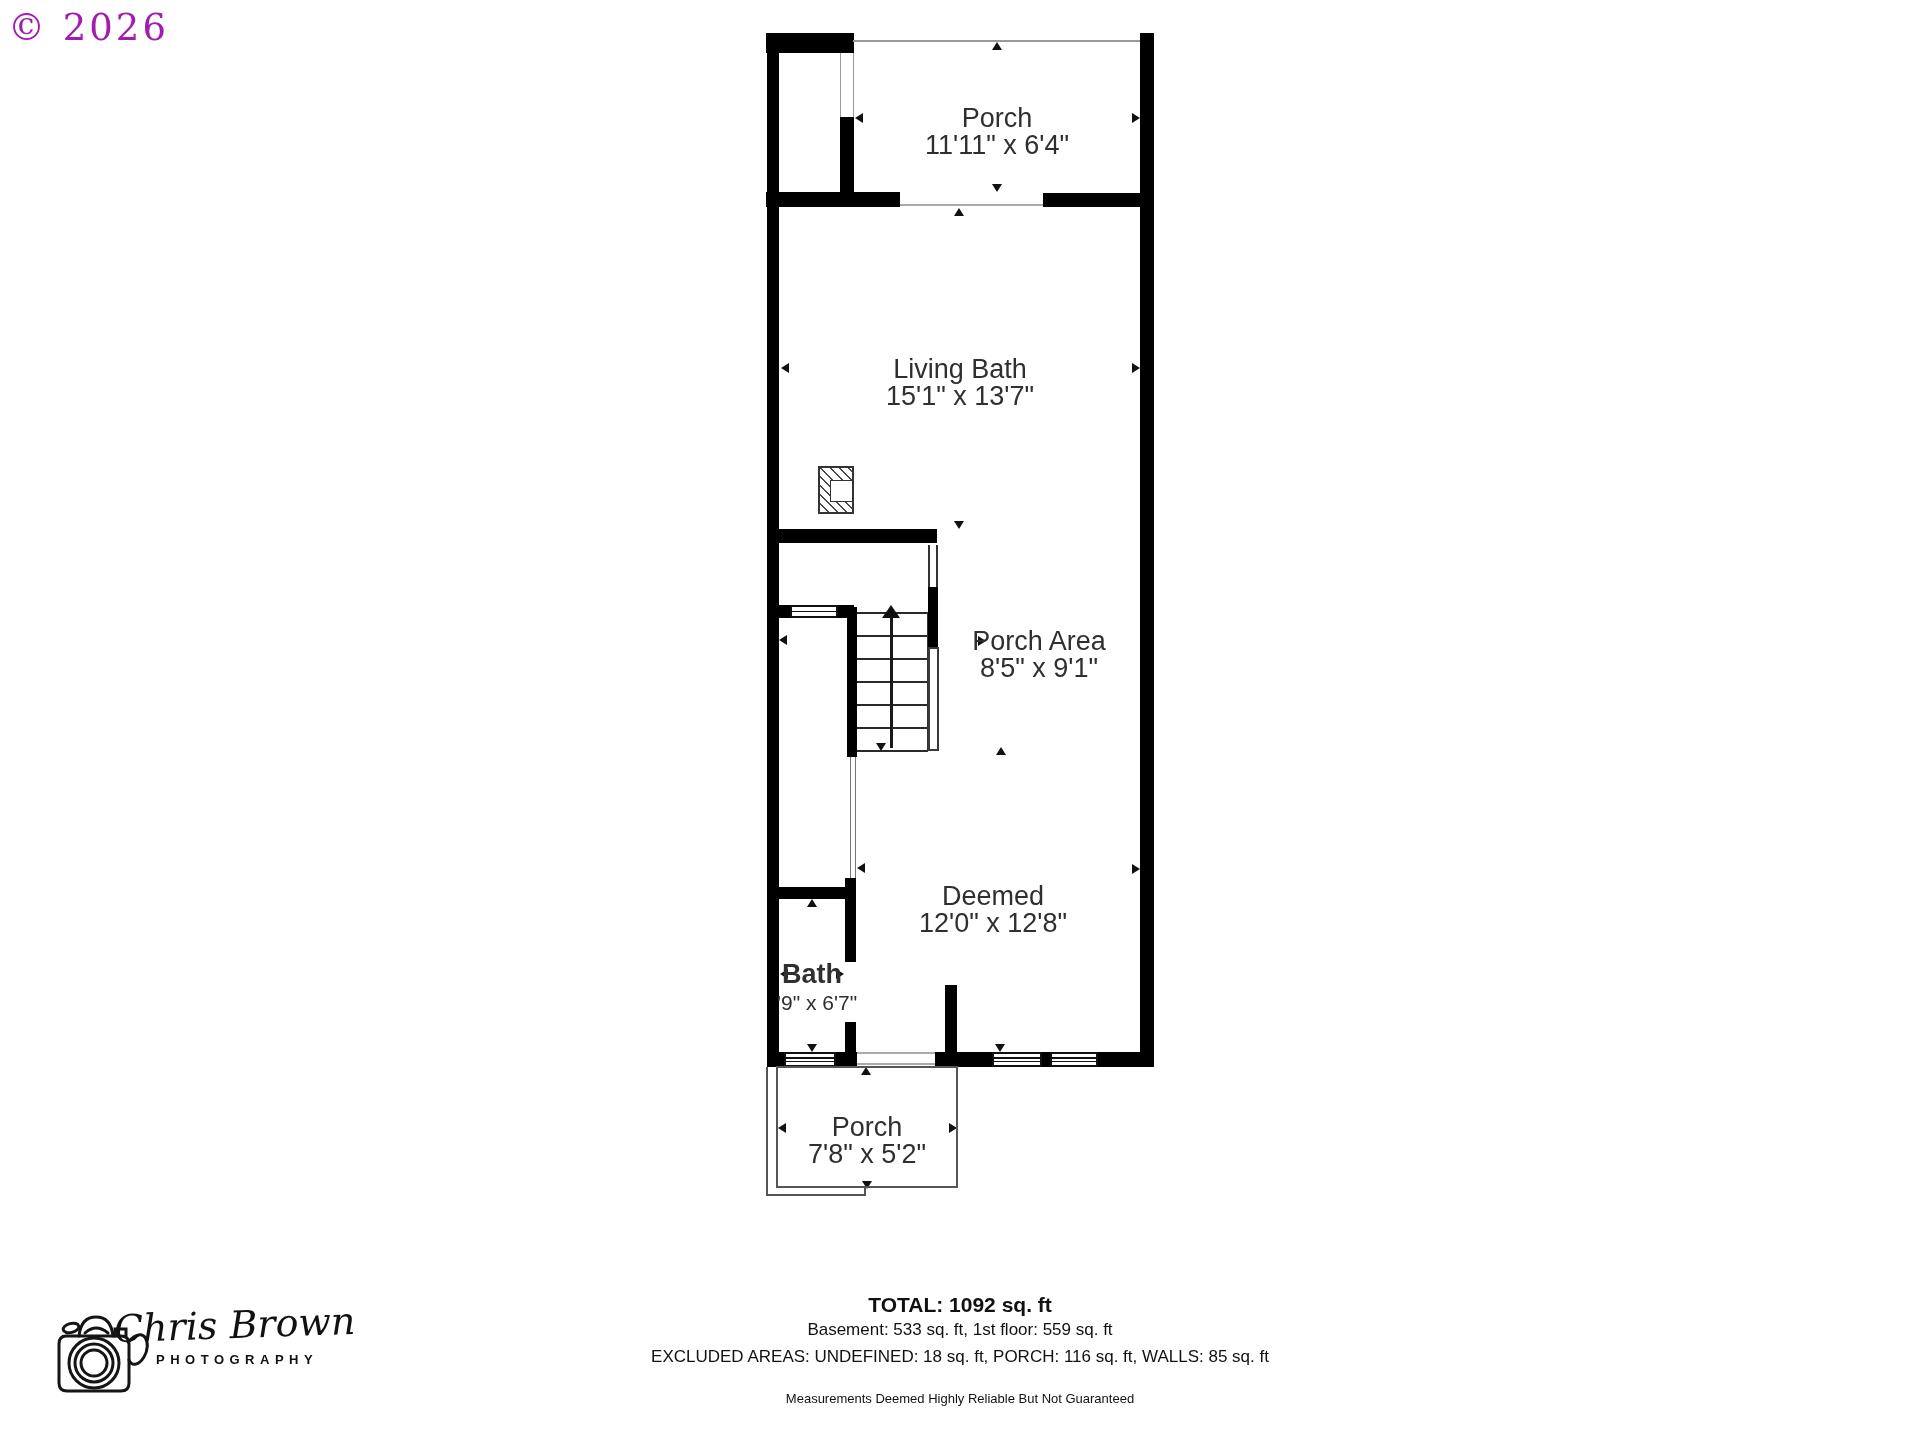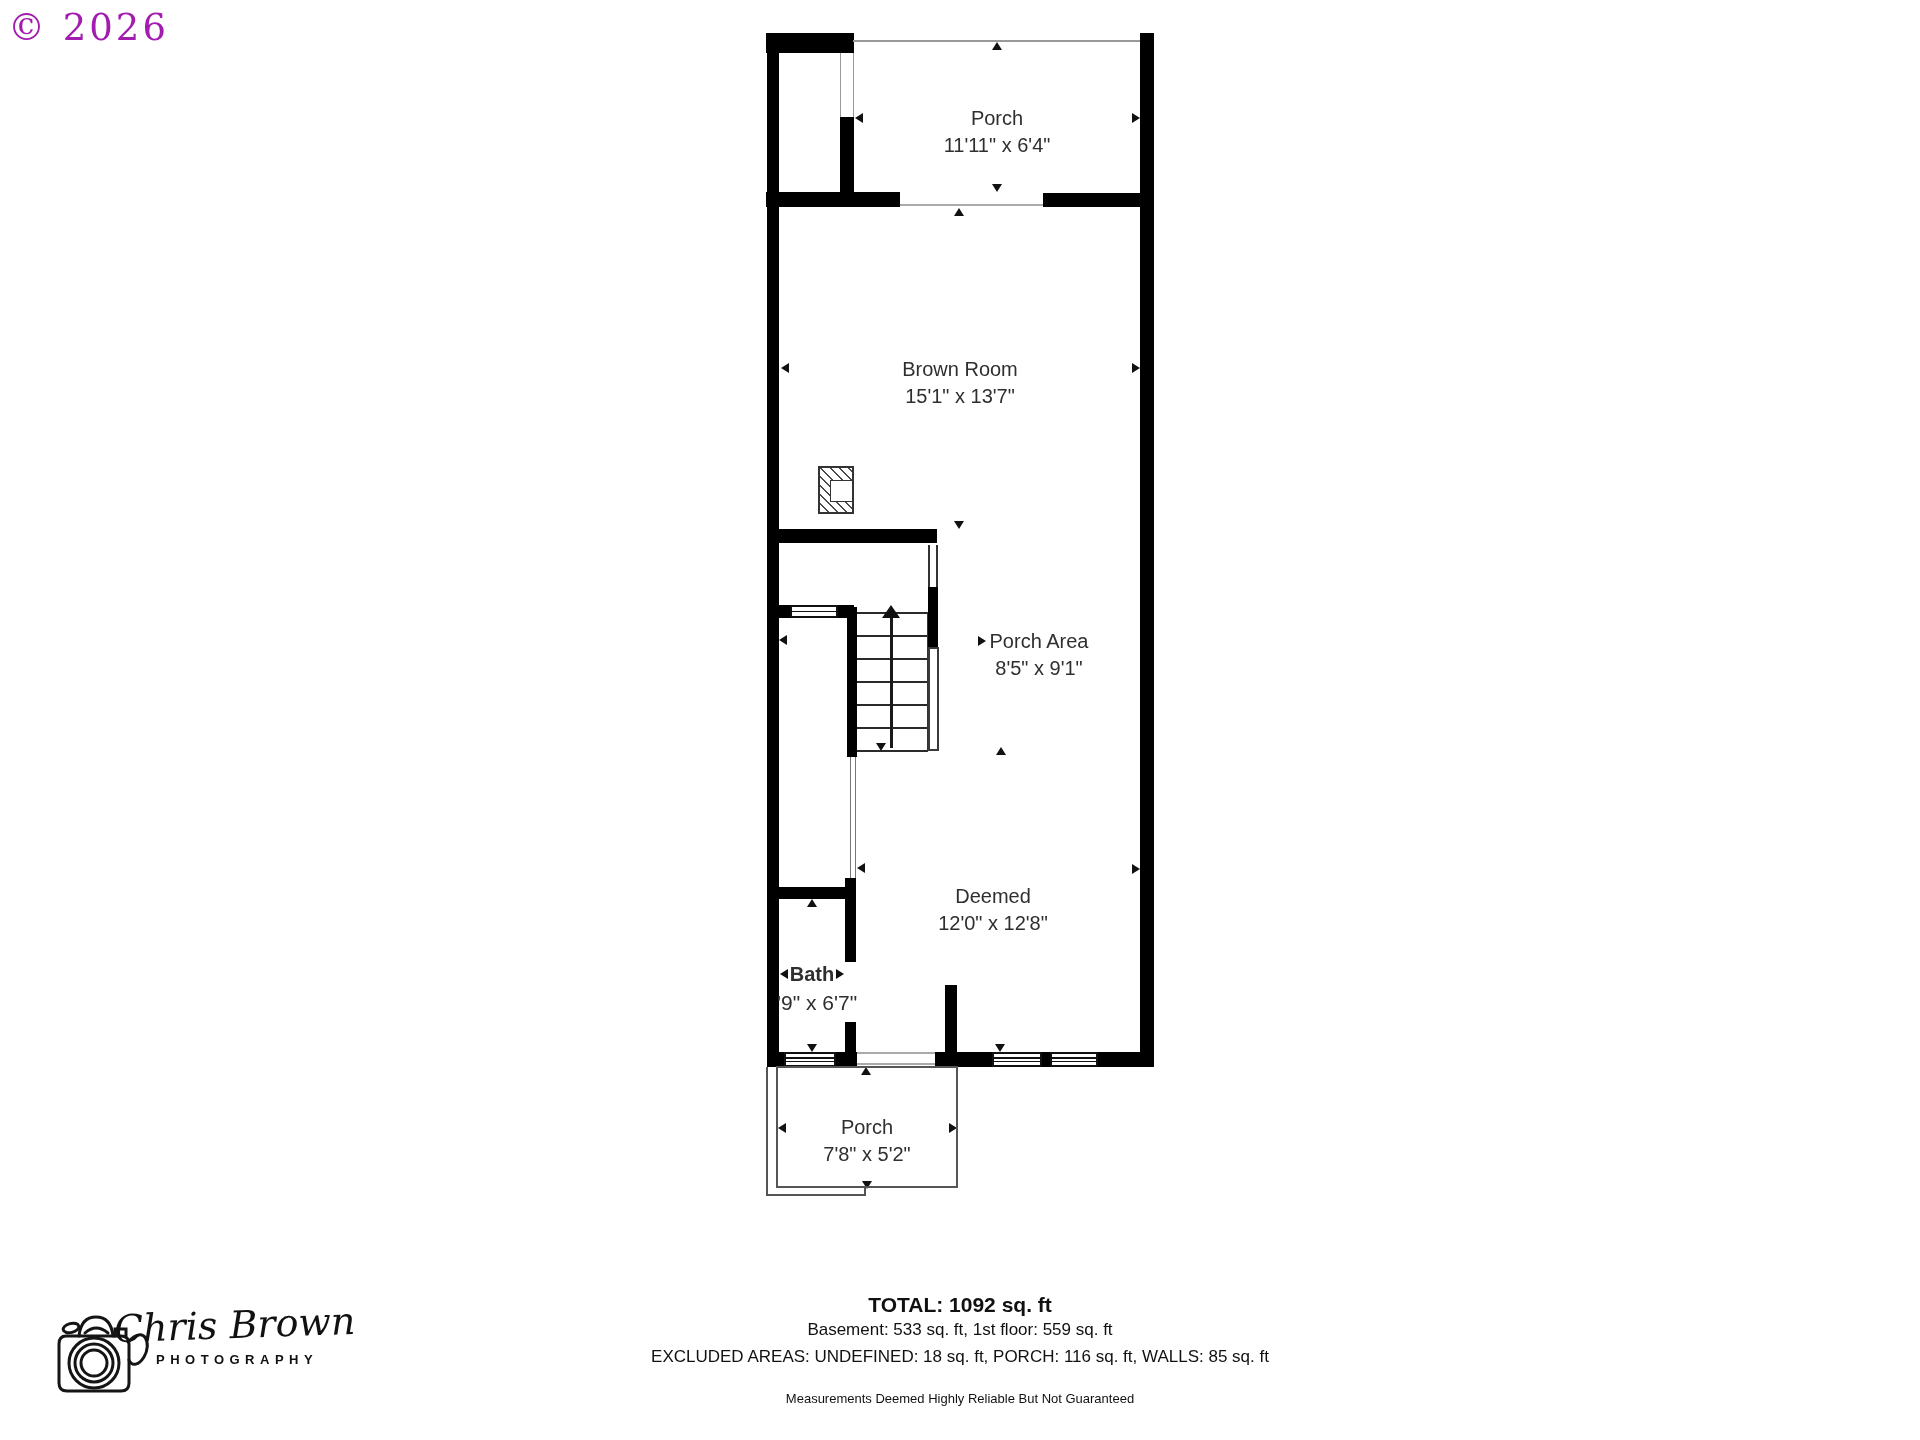--- a/index.html
+++ b/index.html
@@ -25,21 +25,21 @@
   
   .treads{position:absolute;background:repeating-linear-gradient(to bottom,#2a2a2a 0 2px,#ffffff 2px 23px);border-right:1px solid #333333;box-sizing:border-box;}
   .rail{position:absolute;background:#ffffff;border:2px solid #3a3a3a;box-sizing:border-box;}
   .stair-line{position:absolute;background:#1a1a1a;}
   .stair-head{position:absolute;width:0;height:0;border-left:9px solid transparent;border-right:9px solid transparent;border-bottom:13px solid #111111;}
   
   .chimney{position:absolute;border:2px solid #333333;box-sizing:border-box;
            background:repeating-linear-gradient(45deg,#ffffff 0 5px,#4a4a4a 5px 6.5px);}
   .chimney-notch{position:absolute;background:#ffffff;border:1.5px solid #333333;box-sizing:border-box;}
   
-  .room-label{position:absolute;text-align:center;color:#2f2f2f;font-size:20px;line-height:27px;white-space:nowrap;}
+  .room-label{position:absolute;text-align:center;color:#2f2f2f;font-size:27px;line-height:27px;white-space:nowrap;}
   .bath-dims{position:absolute;color:#2f2f2f;font-size:21px;line-height:27px;white-space:nowrap;}
   
   .porch-rect{position:absolute;border:2px solid #555555;box-sizing:border-box;background:transparent;}
   .outline{position:absolute;background:#555555;}
   
   .sum-line{position:absolute;left:0;width:1920px;text-align:center;color:#111111;}
   .sum-total{font-size:21px;font-weight:bold;}
   .sum-reg{font-size:17px;}
   .sum-small{font-size:13px;}
   
@@ -129,21 +129,21 @@
     <div class="porch-rect" style="left:776px;top:1066px;width:182px;height:122px;"></div>
     <div class="outline" style="left:766px;top:1067px;width:2px;height:129px;"></div>
     <div class="outline" style="left:766px;top:1194px;width:100px;height:2px;"></div>
     <div class="outline" style="left:864px;top:1188px;width:2px;height:8px;"></div>
 
     <div class="room-label" style="left:897px;top:105px;width:200px;">
       <div>Porch</div>
       <div>11'11" x 6'4"</div>
     </div>
     <div class="room-label" style="left:860px;top:356px;width:200px;">
-      <div>Brown Room</div>
+      <div>Living Bath</div>
       <div>15'1" x 13'7"</div>
     </div>
     <div class="room-label" style="left:939px;top:628px;width:200px;">
       <div>Porch Area</div>
       <div>8'5" x 9'1"</div>
     </div>
     <div class="room-label" style="left:893px;top:883px;width:200px;">
       <div>Deemed</div>
       <div>12'0" x 12'8"</div>
     </div>

